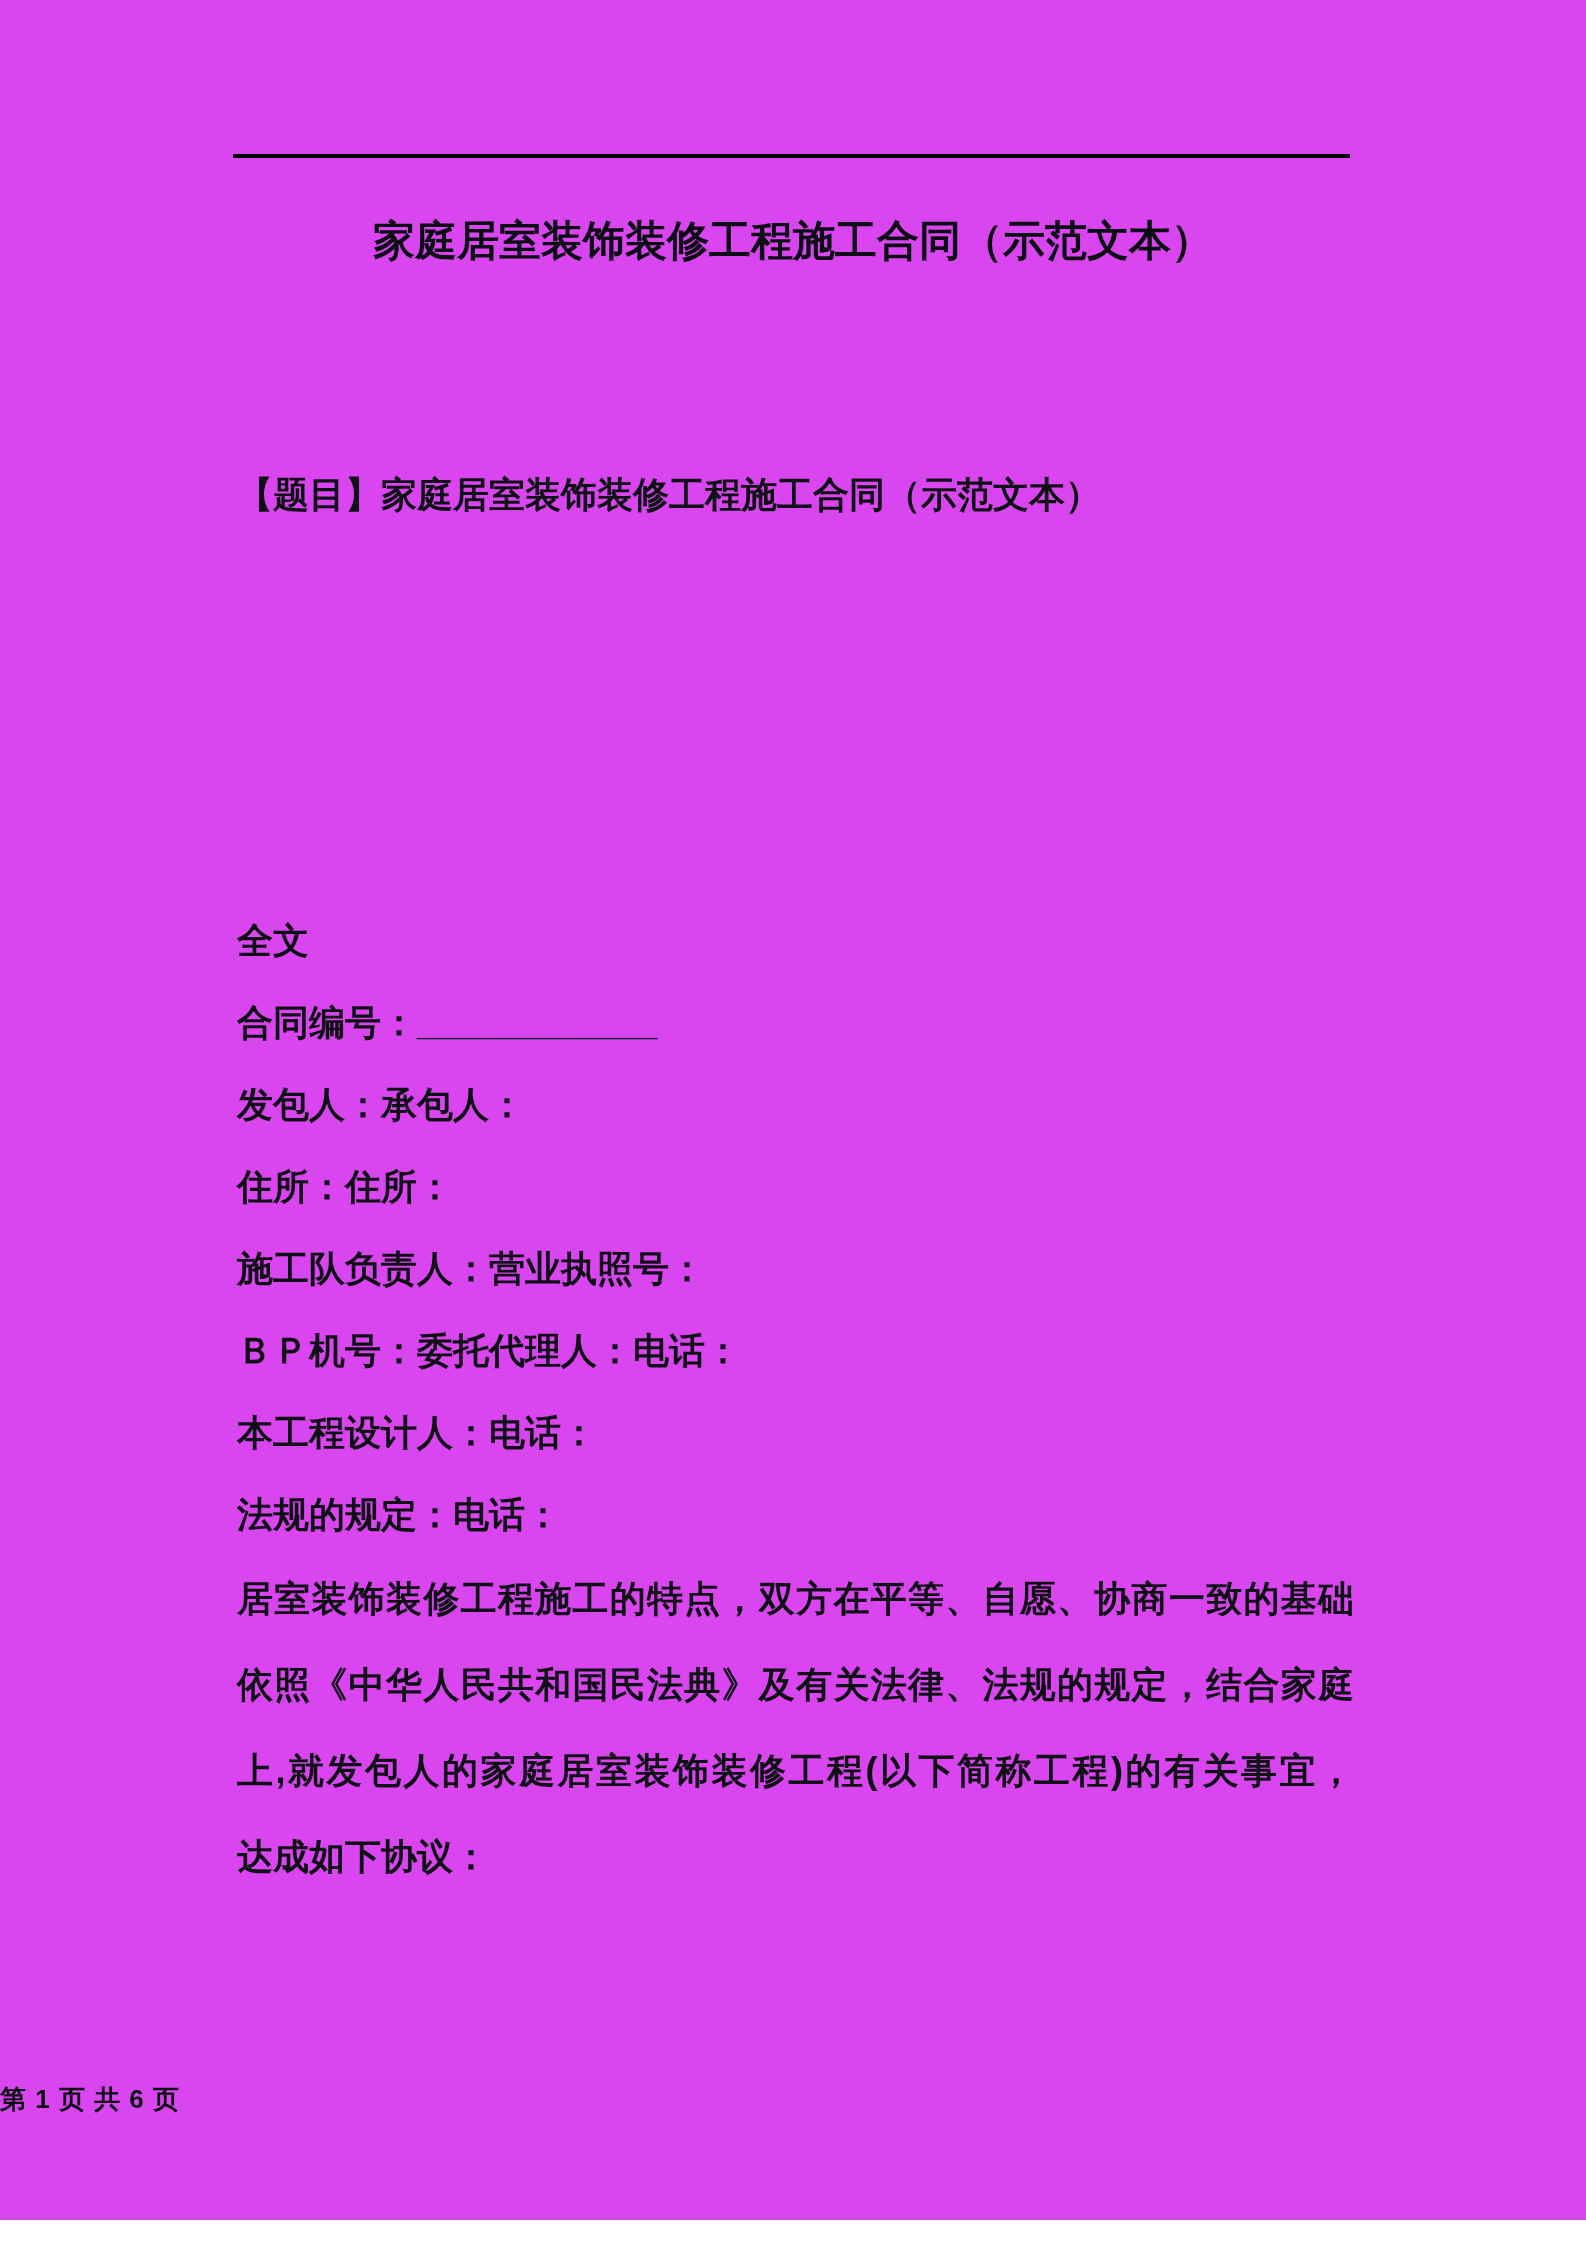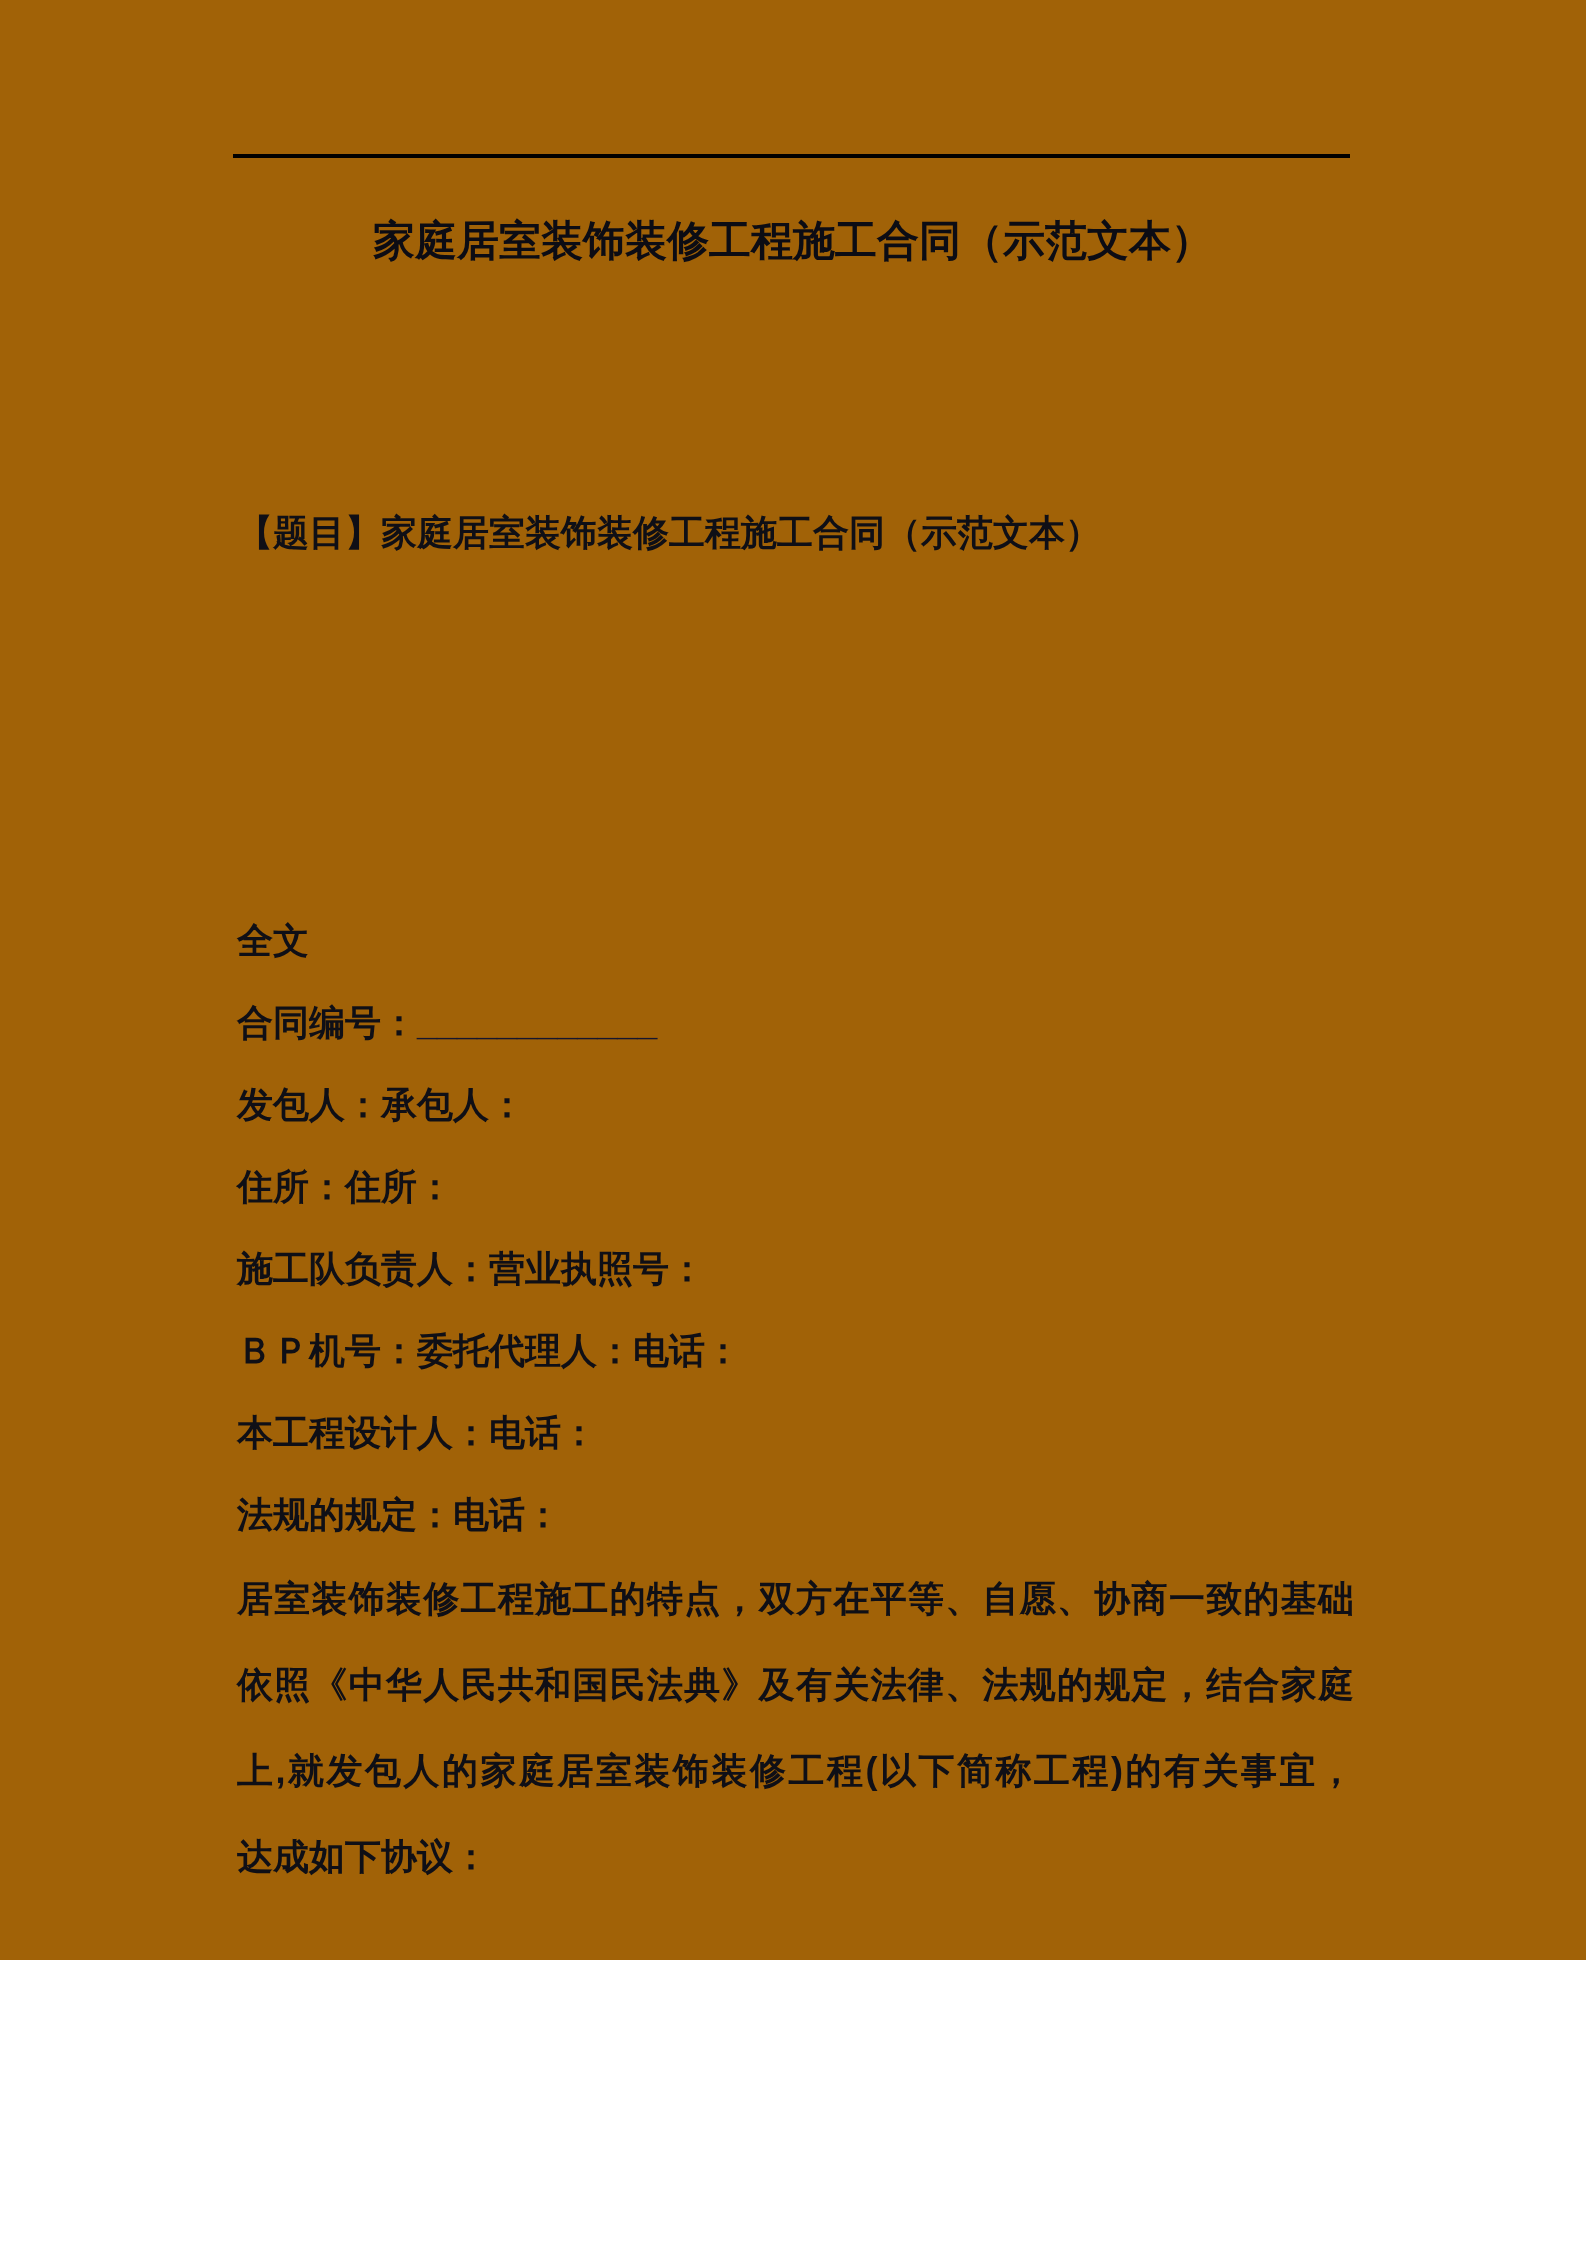--- a/index.html
+++ b/index.html
@@ -1,20 +1,20 @@
 <!DOCTYPE html>
 <html><head>
 <meta charset="utf-8">
 <style>
   html, body { margin: 0; padding: 0; background: #ffffff; }
   .page {
     position: relative;
     width: 1586px;
-    height: 1960px;
-    background: #a16207;
+    height: 2220px;
+    background: #d946ef;
     font-family: "Liberation Sans", "DejaVu Sans", sans-serif;
     font-weight: 700;
     color: #0f0f16;
     overflow: hidden;
   }
   .top-rule {
     position: absolute;
     left: 233px;
     top: 154px;
     width: 1117px;
@@ -28,21 +28,21 @@
     width: 100%;
     margin: 0;
     text-align: center;
     font-size: 42px;
     line-height: 1.25;
     font-weight: 700;
     color: #0c0c14;
   }
   .meta {
     position: absolute;
-    top: 490px;
+    top: 452px;
     left: 237px;
     width: 1117px;
   }
   .meta p {
     margin: 0;
     font-size: 36px;
     line-height: 85px;
     white-space: nowrap;
   }
   .body-block {

